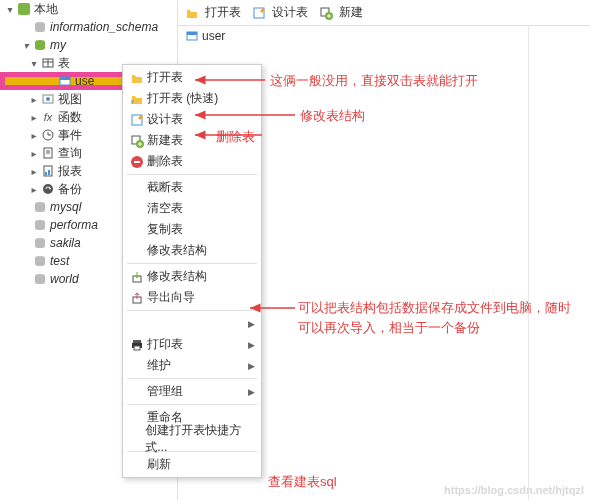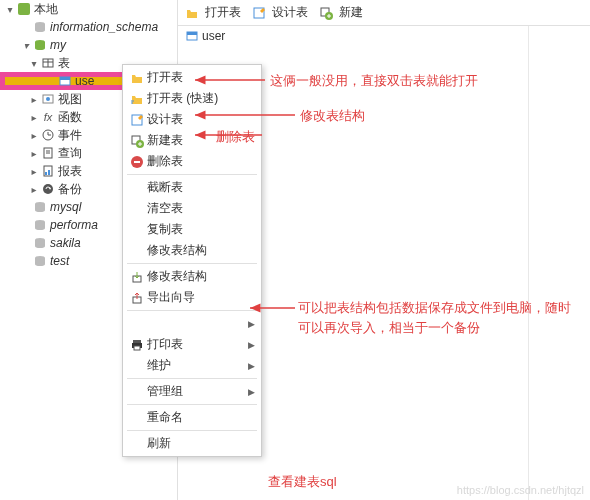--- a/index.html
+++ b/index.html
@@ -18,21 +18,21 @@
   .content-row { display: flex; align-items: center; height: 20px; padding-left: 6px; }
   .grid-divider { position: absolute; left: 350px; top: 0; width: 1px; height: 100%; background: #e8e8e8; }
   .context-menu { position: absolute; left: 122px; top: 64px; width: 140px; background: #fff; border: 1px solid #ccc; box-shadow: 2px 2px 6px rgba(0,0,0,0.2); padding: 2px 0; }
   .menu-item { display: flex; align-items: center; height: 21px; padding: 0 8px 0 4px; cursor: pointer; position: relative; }
   .menu-icon { width: 20px; height: 16px; display: flex; align-items: center; justify-content: center; }
   .menu-sep { height: 1px; background: #e0e0e0; margin: 2px 4px; }
   .submenu-arrow { position: absolute; right: 6px; font-size: 9px; color: #666; }
   .annot { position: absolute; color: #e04040; font-size: 13px; white-space: nowrap; }
   .arrow-line { stroke: #e04040; stroke-width: 1.5; fill: none; }
   .arrow-head { fill: #e04040; }
-  .watermark { position: absolute; right: 6px; bottom: 4px; font-size: 11px; color: #d8d8d8; }
+  .watermark { position: absolute; right: 6px; bottom: 4px; font-size: 11px; color: #d8d8d8; font-weight: bold; }
 </style>
 </head>
 <body>
 
 <div class="sidebar">
   <div class="tree-row">
     <span class="twisty">▾</span>
     <span class="tree-icon">
         <svg width="14" height="14">
           <rect x="1" y="1" width="12" height="12" fill="#7cb342" rx="2"></rect>
@@ -182,20 +182,31 @@
       <div class="tree-row indent1">
         <span class="twisty">&nbsp;</span>
         <span class="tree-icon">
           <svg width="14" height="14">
             <ellipse cx="7" cy="4" rx="5" ry="2" fill="#bbb"></ellipse>
             <rect x="2" y="4" width="10" height="6" fill="#bbb"></rect>
             <ellipse cx="7" cy="10" rx="5" ry="2" fill="#bbb"></ellipse>
           </svg>
         </span>
         <span>test</span>
+      </div>
+      <div class="tree-row indent1">
+        <span class="twisty">&nbsp;</span>
+        <span class="tree-icon">
+          <svg width="14" height="14">
+            <ellipse cx="7" cy="4" rx="5" ry="2" fill="#bbb"></ellipse>
+            <rect x="2" y="4" width="10" height="6" fill="#bbb"></rect>
+            <ellipse cx="7" cy="10" rx="5" ry="2" fill="#bbb"></ellipse>
+          </svg>
+        </span>
+        <span>world</span>
       </div>
     </div>
 </div>
 
 <div class="toolbar">
   <div class="toolbar-item">
     <span class="tree-icon">
         <svg width="14" height="14">
           <path d="M2 4 L5 4 L6 6 L12 6 L12 12 L2 12 Z" fill="#f5c344"></path>
         </svg>
@@ -344,20 +355,24 @@
     <div class="menu-sep"></div>
     <div class="menu-item">
       <span class="menu-icon"></span>
       <span>管理组</span>
       <span class="submenu-arrow">▶</span>
     </div>
     <div class="menu-sep"></div>
     <div class="menu-item">
       <span class="menu-icon"></span>
       <span>重命名</span>
+    </div>
+    <div class="menu-item">
+      <span class="menu-icon"></span>
+      <span>创建打开表快捷方式...</span>
     </div>
     <div class="menu-sep"></div>
     <div class="menu-item">
       <span class="menu-icon"></span>
       <span>刷新</span>
     </div>
   </div>
 
 <svg width="590" height="500" style="position:absolute;left:0;top:0;pointer-events:none">
   <defs>

